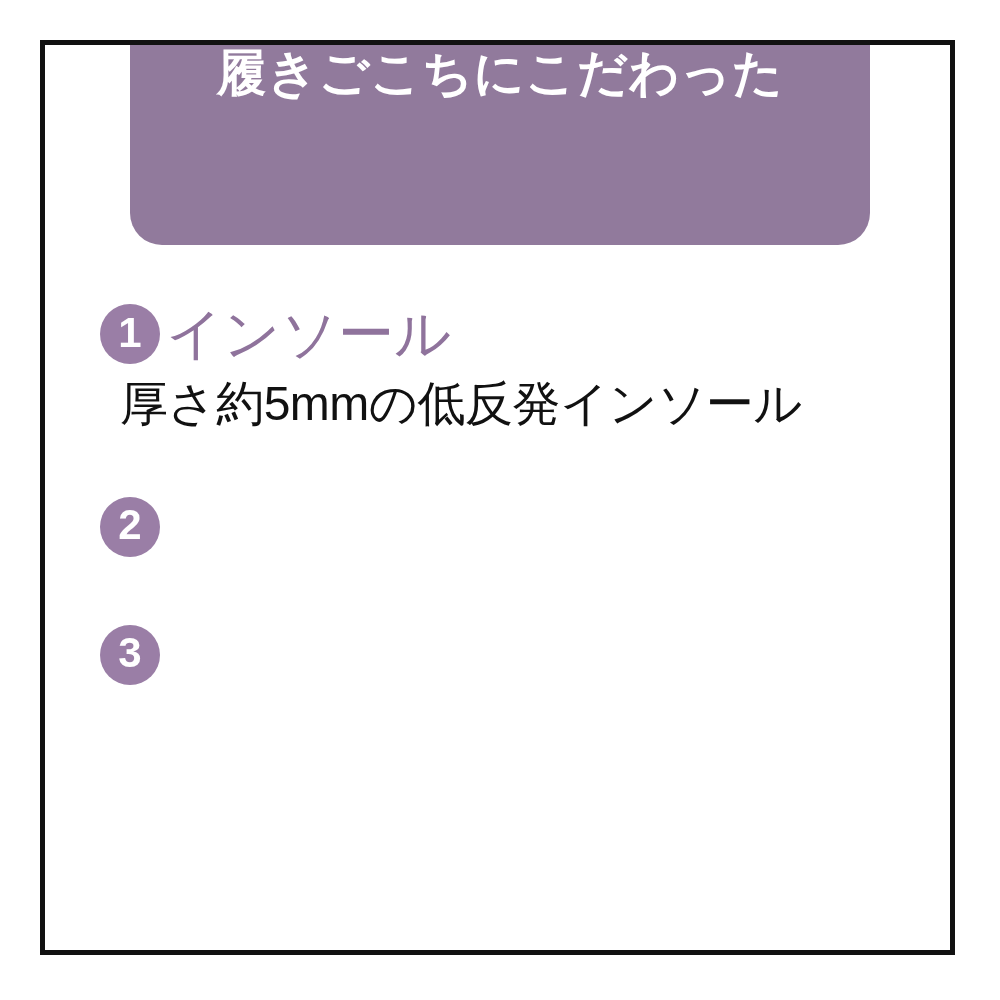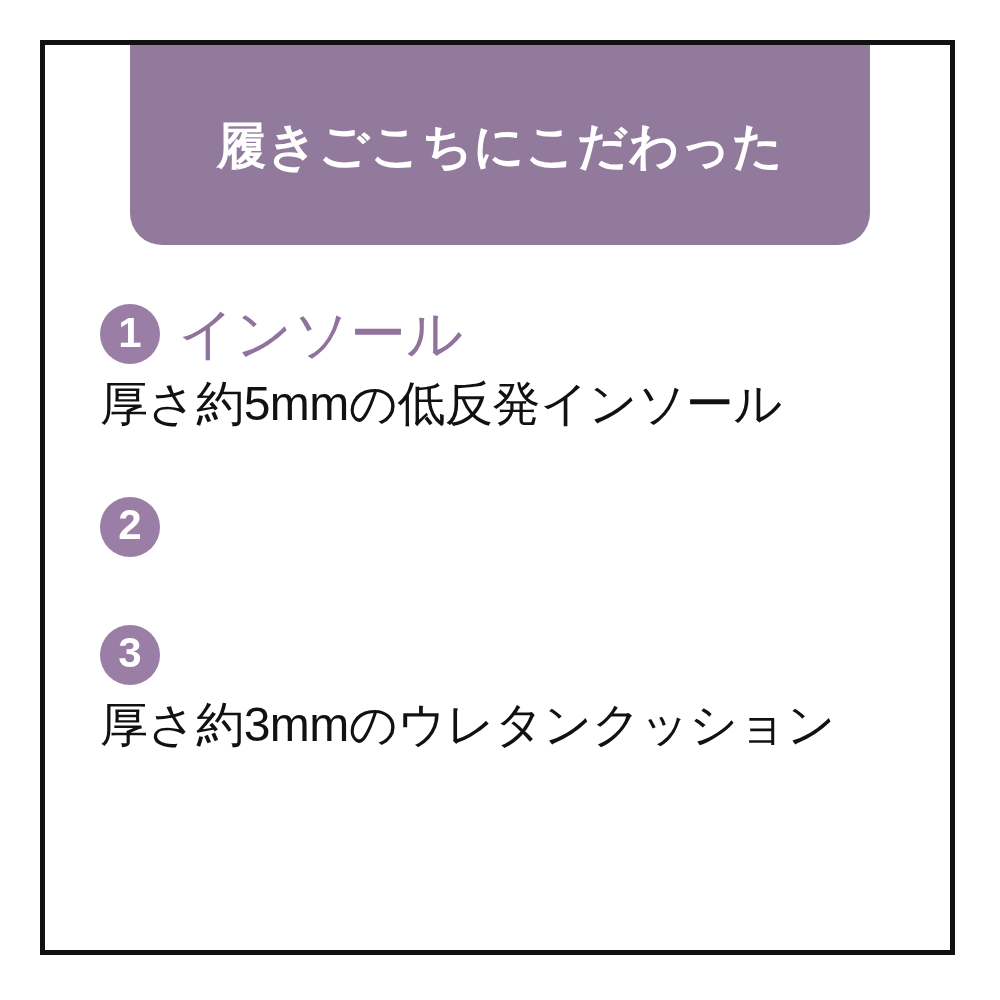--- a/index.html
+++ b/index.html
@@ -33,21 +33,20 @@
     left: 85px;            
     top: -5px;
     width: 740px;
     height: 205px;
     background: #917a9c;
     border-bottom-left-radius: 32px;
     border-bottom-right-radius: 32px;
     display: flex;
     flex-direction: column;
     align-items: center;
-    justify-content: center;
     box-sizing: border-box;
     padding-top: 6px;
   }
   .banner-line1 {
     color: #ffffff;
     font-size: 50px;
     font-weight: bold;
     letter-spacing: 0.5px;
     line-height: 1.08;
     white-space: nowrap;
@@ -93,30 +92,31 @@
     justify-content: center;
     line-height: 1;
     box-sizing: border-box;
     padding-bottom: 3px;
   }
   .point-title {
     font-family: "Liberation Serif", "DejaVu Serif", serif;
     color: #8f739c;
     font-size: 56px;
     line-height: 1;
-    margin-left: 18px;
+    margin-left: 6px;
     white-space: nowrap;
   }
   .point-desc {
     color: #111111;
     font-size: 48px;
     line-height: 1.18;
     margin-top: 8px;
     white-space: nowrap;
     letter-spacing: -0.5px;
+    margin-left: 20px;
   }
 </style>
 </head>
 <body>
 
 <div class="card">
 
   <div class="banner">
     <div class="banner-line1">履きごこちにこだわった</div>
   </div>
@@ -134,17 +134,16 @@
     <div class="point">
       <div class="point-head">
         <div class="badge">2</div>
       </div>
     </div>
 
     <div class="point">
       <div class="point-head">
         <div class="badge">3</div>
       </div>
-      <div class="point-desc">厚さ約3mmのウレタンクッション</div>
     </div>
 
   </div>
 </div>
 
 </body></html>

